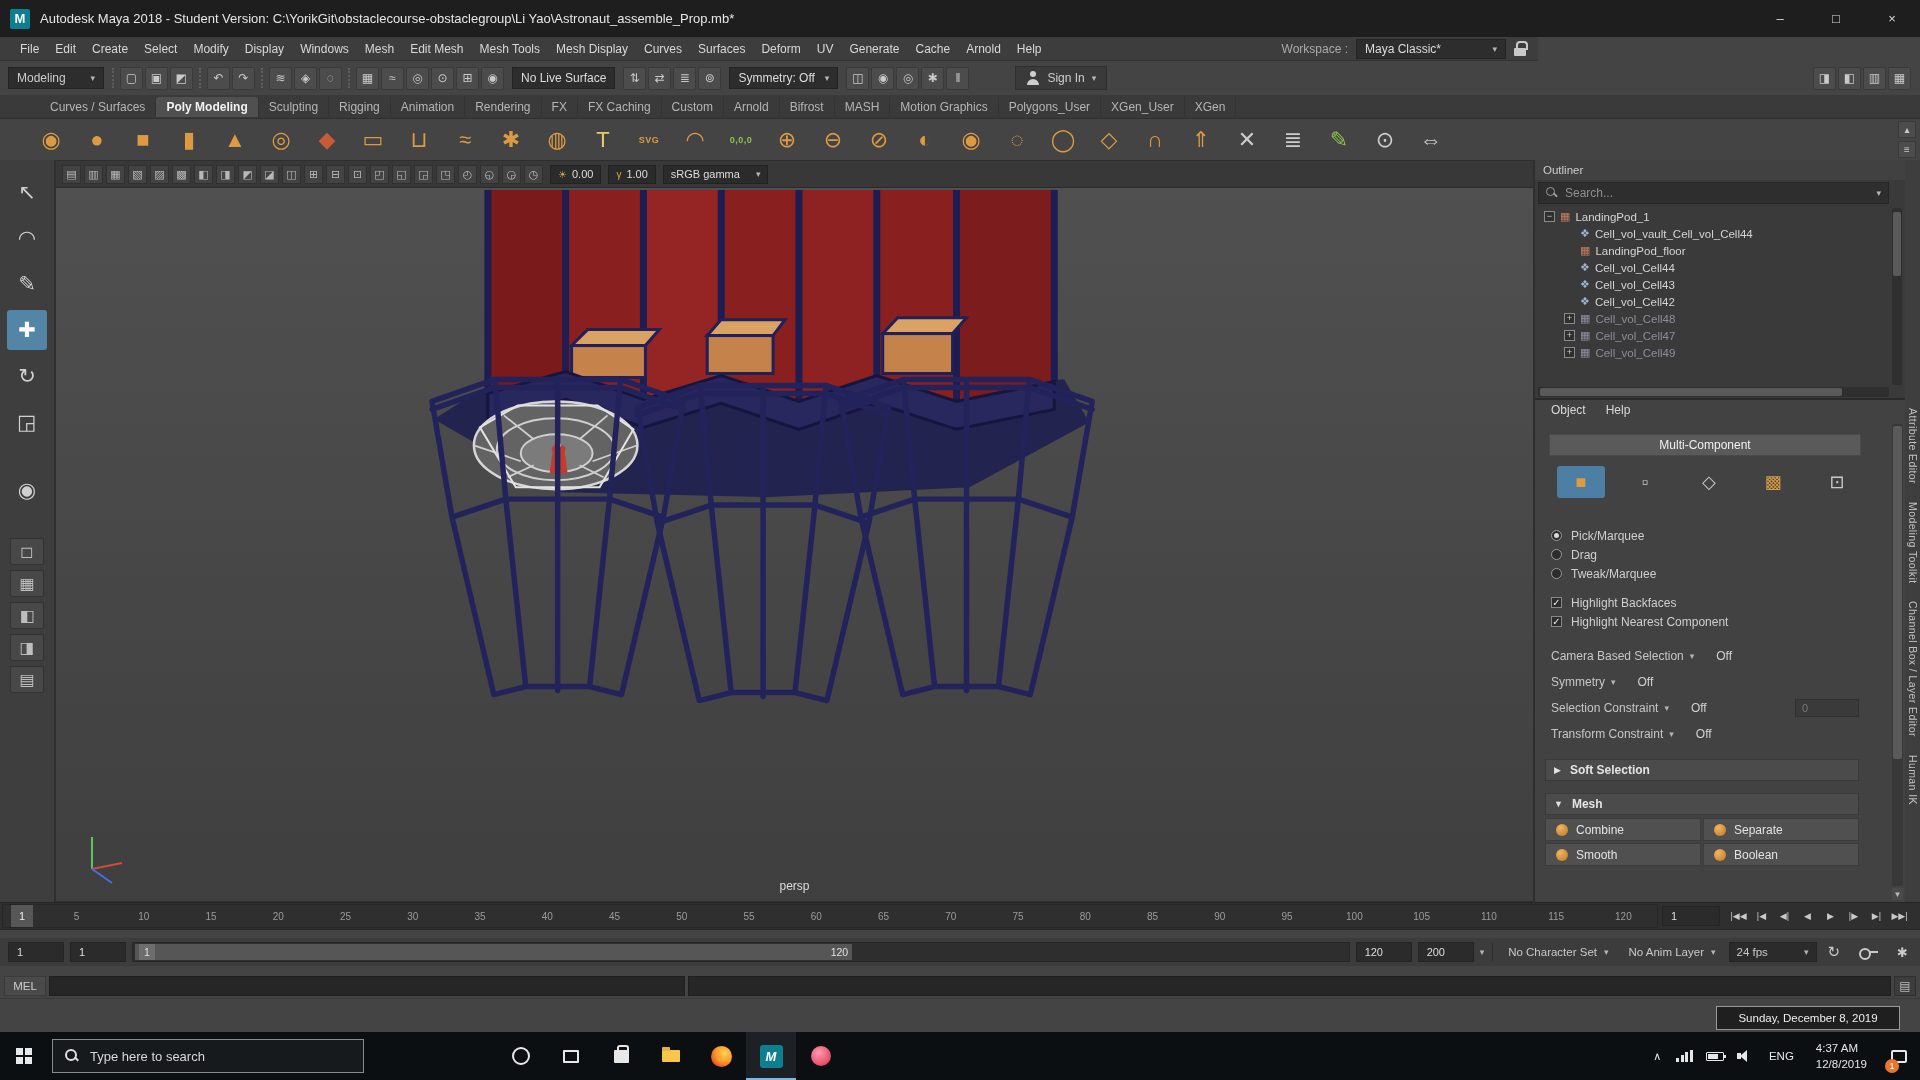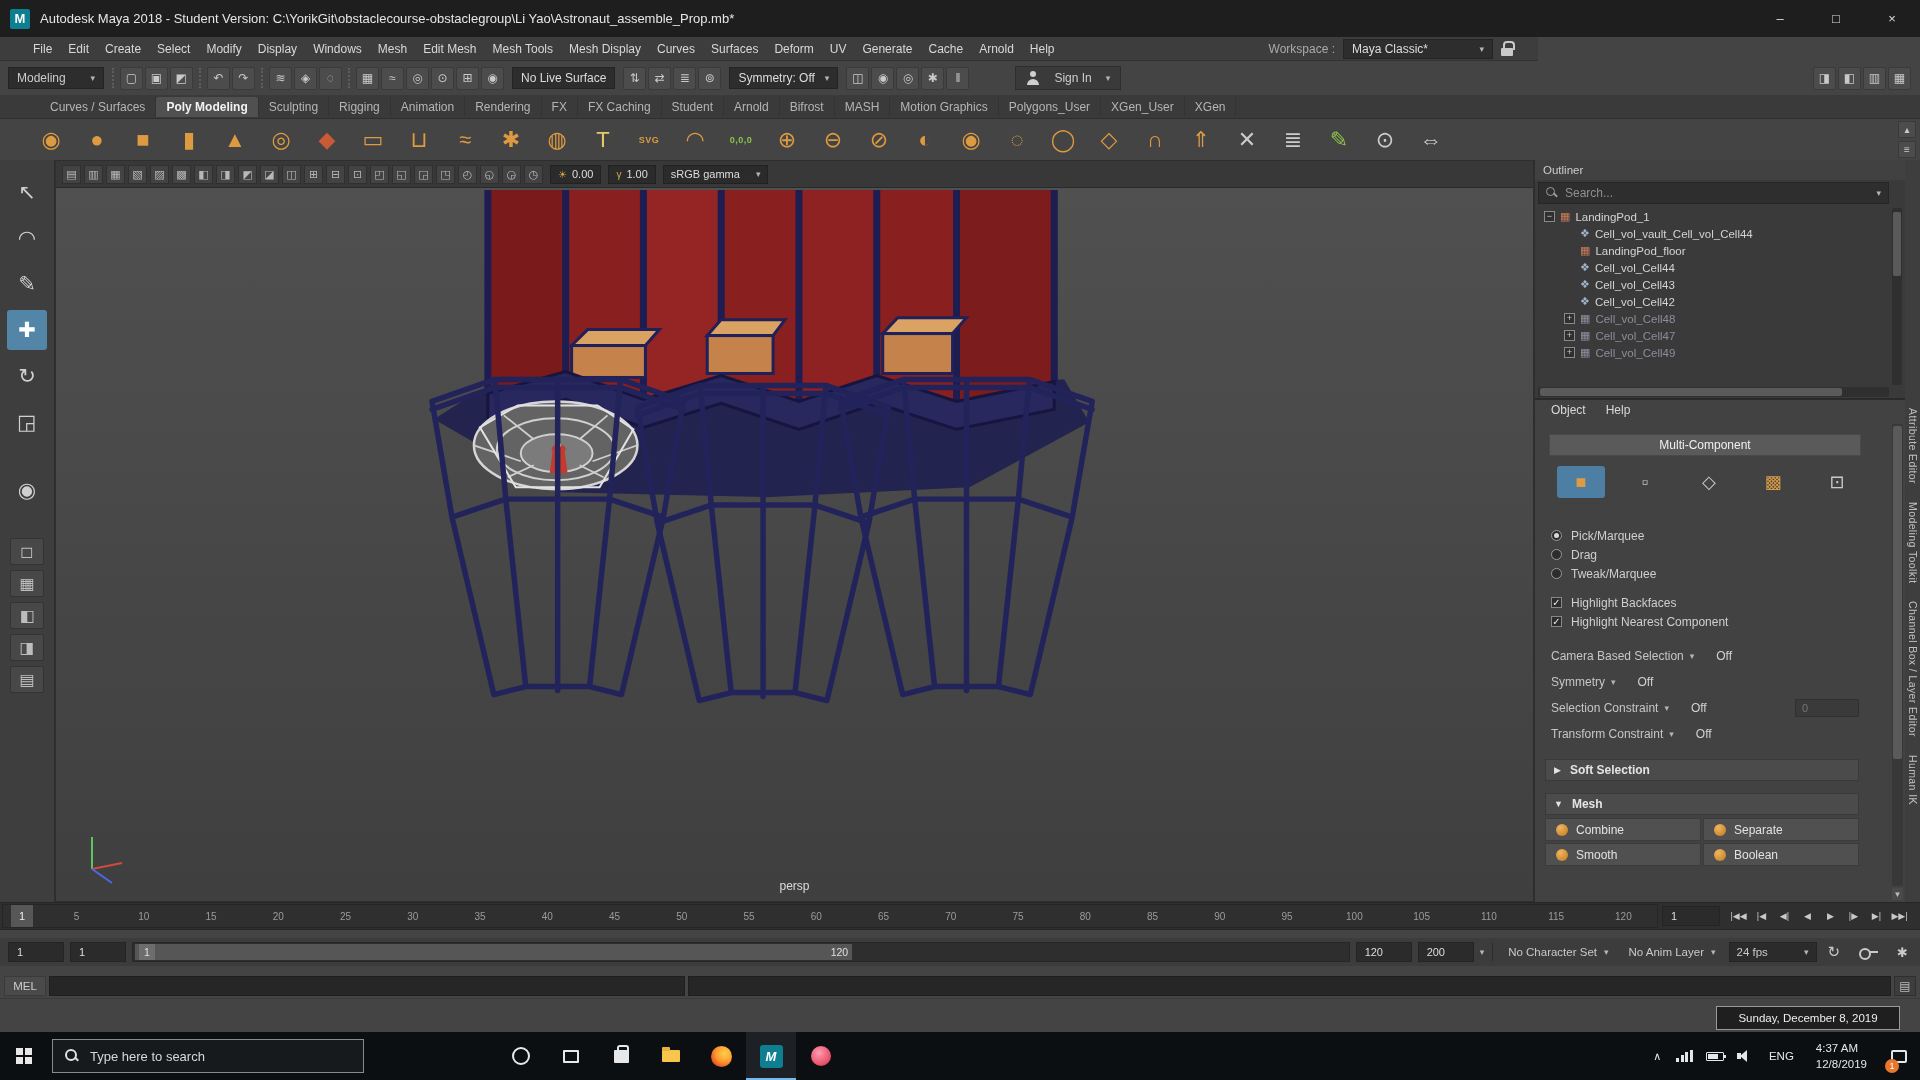--- a/index.html
+++ b/index.html
@@ -10,21 +10,21 @@
 
 #titlebar{position:absolute;left:0;top:0;width:1920px;height:37px;background:#1e1e1e;
 display:flex;align-items:center;padding-left:10px;color:#e6e6e6;font-size:13px}
 .app-icon{width:20px;height:20px;background:#0d7f91;color:#fff;font-weight:bold;display:flex;
 align-items:center;justify-content:center;border-radius:2px;margin-right:10px}
 .win-controls{margin-left:auto;display:flex;height:100%}
 .win-btn{width:56px;display:flex;align-items:center;justify-content:center;color:#ddd;font-size:13px}
 
 
 #menubar{position:absolute;left:0;top:37px;width:1538px;height:24px;background:#3d3d3d;
-display:flex;align-items:center;padding:0 25px;border-bottom:1px solid #323232}
+display:flex;align-items:center;padding:0 12px;border-bottom:1px solid #323232}
 #menubar .menus{display:flex}
 .menu-item{padding:0 8px;color:#d8d8d8}
 .ws{margin-left:auto;display:flex;align-items:center;gap:8px}
 .ws-label{color:#aaa}
 .ws-dd{background:#2d2d2d;border:1px solid #242424;padding:2px 8px;display:flex;gap:14px;
 color:#ddd;min-width:150px;justify-content:space-between;align-items:center}
 .lock-icon{width:12px;height:15px;position:relative;display:inline-block}
 .lock-icon::before{content:"";position:absolute;top:0;left:2px;width:8px;height:7px;
 border:2px solid #c9c9c9;border-bottom:none;border-radius:4px 4px 0 0}
 .lock-icon::after{content:"";position:absolute;bottom:0;left:0;width:12px;height:8px;background:#c9c9c9;border-radius:1px}
@@ -34,21 +34,21 @@
 display:flex;align-items:center;padding:0 8px;gap:3px}
 .mode-dd{background:#2d2d2d;border:1px solid #242424;height:22px;display:flex;align-items:center;
 gap:12px;padding:0 8px;min-width:96px;justify-content:space-between}
 .sicons{display:flex;align-items:center}
 .sicon{width:23px;height:23px;background:#4c4c4c;border:1px solid #3a3a3a;border-radius:2px;
 display:flex;align-items:center;justify-content:center;font-size:12px;color:#c9c9c9;margin:0 1px}
 .sicon.sep{width:0;background:transparent;border:none;border-left:2px dotted #5e5e5e;height:20px;border-radius:0;margin:0 5px}
 .sl-field{background:#2d2d2d;border:1px solid #242424;height:22px;display:flex;align-items:center;
 padding:0 8px;gap:10px;color:#ddd;margin:0 4px}
 .signin{margin-left:42px;background:#3a3a3a;border:1px solid #2e2e2e;height:24px;display:flex;
-align-items:center;gap:14px;padding:0 10px}
+align-items:center;gap:7px;padding:0 10px}
 .person-icon{width:14px;height:14px;position:relative}
 .person-icon::before{content:"";position:absolute;top:0;left:4px;width:6px;height:6px;border-radius:50%;background:#cfcfcf}
 .person-icon::after{content:"";position:absolute;bottom:0;left:1px;width:12px;height:6px;border-radius:6px 6px 0 0;background:#cfcfcf}
 .sl-right{margin-left:auto;display:flex}
 
 
 #shelf-tabs{position:absolute;left:0;top:95px;width:1920px;height:24px;background:#3a3a3a;
 display:flex;align-items:center;padding:0 8px 0 40px;border-bottom:1px solid #2f2f2f}
 .stab{padding:3px 10px;color:#b5b5b5;border-right:1px solid #333}
 .stab.active{background:#505050;color:#f2f2f2;border-radius:3px 3px 0 0;font-weight:bold}
@@ -354,21 +354,21 @@
 <div id="shelf-tabs">
 
 <span class="stab">Curves / Surfaces</span>
     <span class="stab active">Poly Modeling</span>
     <span class="stab">Sculpting</span>
     <span class="stab">Rigging</span>
     <span class="stab">Animation</span>
     <span class="stab">Rendering</span>
     <span class="stab">FX</span>
     <span class="stab">FX Caching</span>
-    <span class="stab">Student</span>
+    <span class="stab">Custom</span>
     <span class="stab">Arnold</span>
     <span class="stab">Bifrost</span>
     <span class="stab">MASH</span>
     <span class="stab">Motion Graphics</span>
     <span class="stab">Polygons_User</span>
     <span class="stab">XGen_User</span>
     <span class="stab">XGen</span>
   </div>
 <div class="shelf-grip"></div>
 <div id="shelf">

